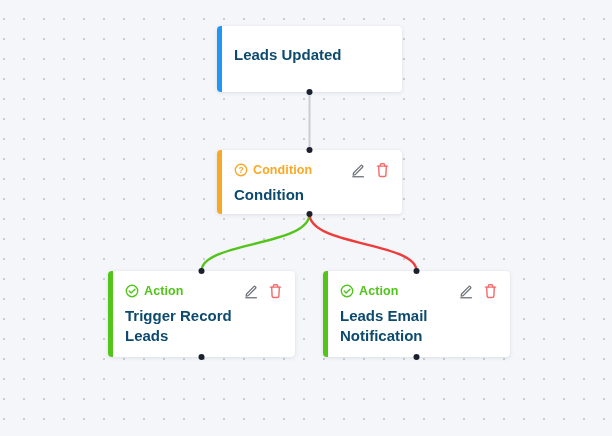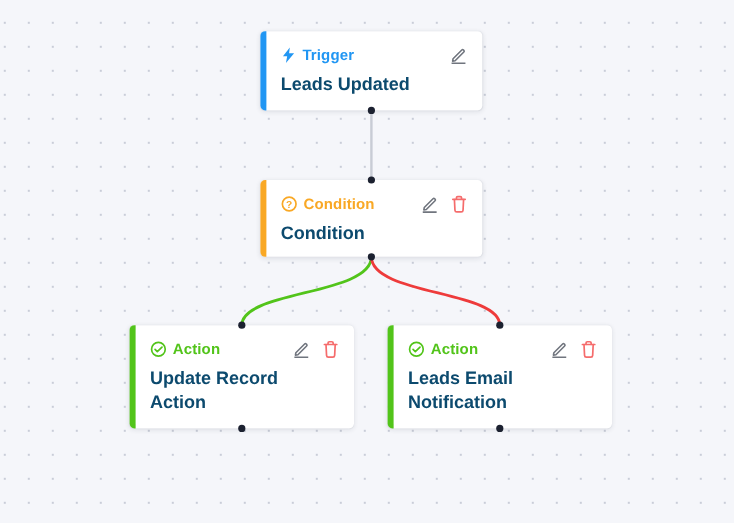--- a/index.html
+++ b/index.html
@@ -59,38 +59,20 @@
   svg.overlay .handle { pointer-events: auto; cursor: crosshair; }
 </style>
 </head>
 <body>
 
 <div class="canvas" style="background-color: rgb(245, 246, 250);">
 
   <div class="node" id="node-trigger">
     <div class="accent-bar" style="background-color: rgb(33, 150, 243);"></div>
     <div class="node-inner">
-      <div class="node-header">
-        <span class="type-icon">
-          <svg width="13" height="14" viewBox="0 0 12 14">
-            <path d="M7 0.6 L1.3 7.9 h3.5 L3.8 13.4 L10.6 5.4 H6.4 Z" fill="#2196f3"></path>
-          </svg>
-        </span>
-        <span class="type-label" style="color: rgb(33, 150, 243);">Trigger</span>
-        <span class="header-actions">
-          <button class="icon-btn">
-            <svg width="16" height="16" viewBox="0 0 18 18">
-              <g fill="none" stroke-width="1.5" stroke-linejoin="round" stroke="#70757e">
-                <path d="M4 12.3 L12.2 4.1 a1.1 1.1 0 0 1 1.55 0 l0.35 0.35 a1.1 1.1 0 0 1 0 1.55 L5.9 14.2 L3.6 14.6 Z"></path>
-                <line x1="2.6" y1="16.6" x2="15.6" y2="16.6"></line>
-              </g>
-            </svg>
-          </button>
-        </span>
-      </div>
       <div class="node-title">Leads Updated</div>
     </div>
   </div>
 
   <div class="node" id="node-condition">
     <div class="accent-bar" style="background-color: rgb(249, 168, 37);"></div>
     <div class="node-inner">
       <div class="node-header">
         <span class="type-icon">
           <svg width="14" height="14" viewBox="0 0 14 14">
@@ -147,21 +129,21 @@
             <svg width="15" height="16" viewBox="0 0 16 18">
               <g fill="none" stroke-width="1.6" stroke-linecap="round" stroke-linejoin="round" stroke="#f56c6c">
                 <path d="M2.2 4.6 h11.6"></path>
                 <path d="M5.6 4.4 V3.2 a1.2 1.2 0 0 1 1.2 -1.2 h2.4 a1.2 1.2 0 0 1 1.2 1.2 V4.4"></path>
                 <path d="M3.7 4.8 l0.5 10 a1.7 1.7 0 0 0 1.7 1.6 h4.2 a1.7 1.7 0 0 0 1.7 -1.6 l0.5 -10"></path>
               </g>
             </svg>
           </button>
         </span>
       </div>
-      <div class="node-title">Update Record Action</div>
+      <div class="node-title">Trigger Record Leads</div>
     </div>
   </div>
 
   <div class="node node--action" id="node-action-right">
     <div class="accent-bar" style="background-color: rgb(82, 196, 26);"></div>
     <div class="node-inner">
       <div class="node-header">
         <span class="type-icon">
           <svg width="14" height="14" viewBox="0 0 14 14">
             <circle cx="7" cy="7" r="5.7" fill="none" stroke-width="1.4" stroke="#52c41a"></circle>

